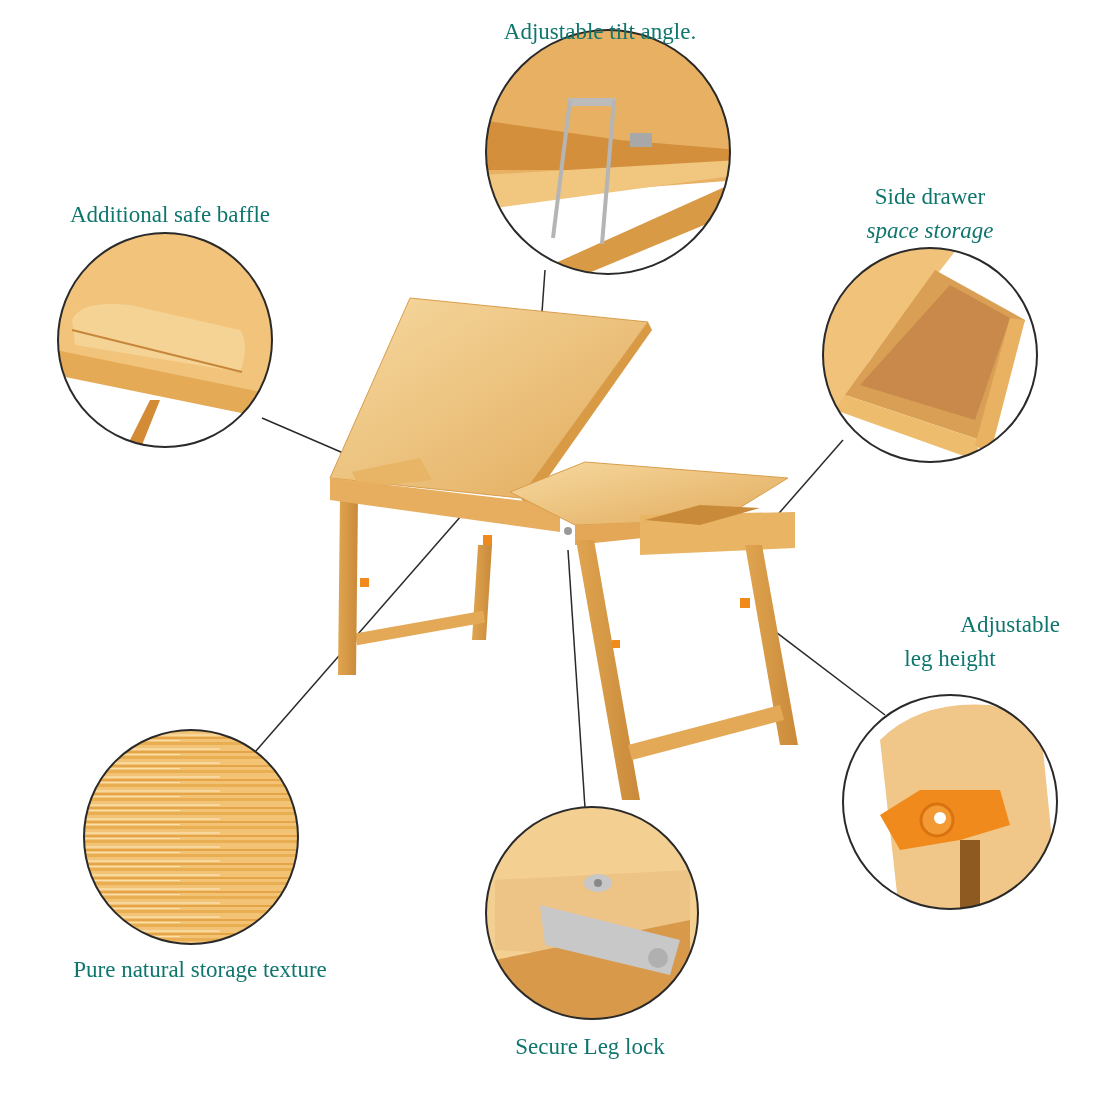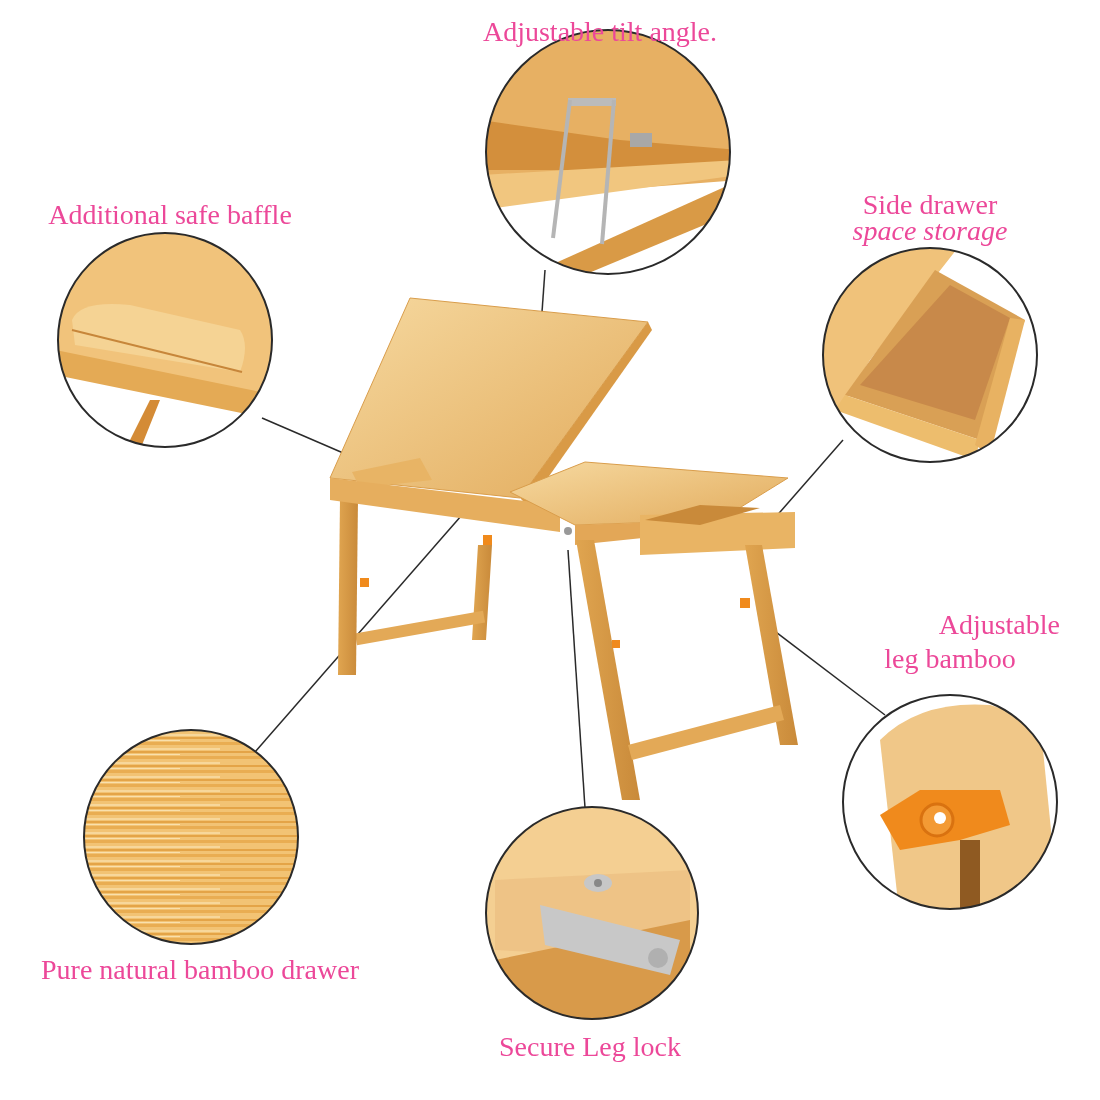--- a/index.html
+++ b/index.html
@@ -1,17 +1,17 @@
 <!DOCTYPE html>
 <html><head>
 <meta charset="utf-8">
 <style>
   html, body { margin:0; padding:0; background:#ffffff; }
   body { width:1100px; height:1100px; position:relative; overflow:hidden; font-family:"DejaVu Serif","Liberation Serif",serif; }
-  .label { position:absolute; color:#ec4899; font-family:"Liberation Serif","DejaVu Serif",serif; font-size:28px; line-height:34px; text-align:center; white-space:nowrap; }
+  .label { position:absolute; color:#0f766e; font-family:"Liberation Serif","DejaVu Serif",serif; font-size:23px; line-height:34px; text-align:center; white-space:nowrap; }
   svg.layer { position:absolute; left:0; top:0; }
 </style>
 </head>
 <body>
 
 <svg class="layer" width="1100" height="1100" viewBox="0 0 1100 1100">
   <defs>
     <linearGradient id="wood" x1="0" y1="0" x2="1" y2="1">
       <stop offset="0" stop-color="#f6d9a0"></stop>
       <stop offset="1" stop-color="#e2ab5c"></stop>
@@ -142,18 +142,18 @@
     <polygon points="540,905 600,920 680,940 670,975 545,945" fill="#c8c8c8"></polygon>
     <circle cx="658" cy="958" r="10" fill="#b0b0b0"></circle>
     <ellipse cx="598" cy="883" rx="14" ry="9" fill="#c7c7c7"></ellipse>
     <circle cx="598" cy="883" r="4" fill="#888"></circle>
   </g>
   <circle cx="592" cy="913" r="106" fill="none" stroke="#2a2a2a" stroke-width="2"></circle>
 </svg>
 
 <div class="label" style="left:440px; top:15px; width:320px;">Adjustable tilt angle.</div>
 <div class="label" style="left:20px; top:198px; width:300px;">Additional safe baffle</div>
-<div class="label" style="left:820px; top:180px; width:220px;margin-top:8px;">Side drawer</div>
+<div class="label" style="left:820px; top:180px; width:220px;">Side drawer</div>
 <div class="label" style="left:820px; top:214px; width:220px;font-style:italic;">space storage</div>
 <div class="label" style="left:840px; top:608px; width:220px;text-align:right;">Adjustable</div>
-<div class="label" style="left:840px; top:642px; width:220px;">leg bamboo</div>
-<div class="label" style="left:10px; top:953px; width:380px;">Pure natural bamboo drawer</div>
+<div class="label" style="left:840px; top:642px; width:220px;">leg height</div>
+<div class="label" style="left:10px; top:953px; width:380px;">Pure natural storage texture</div>
 <div class="label" style="left:470px; top:1030px; width:240px;">Secure Leg lock</div>
 
 </body></html>

